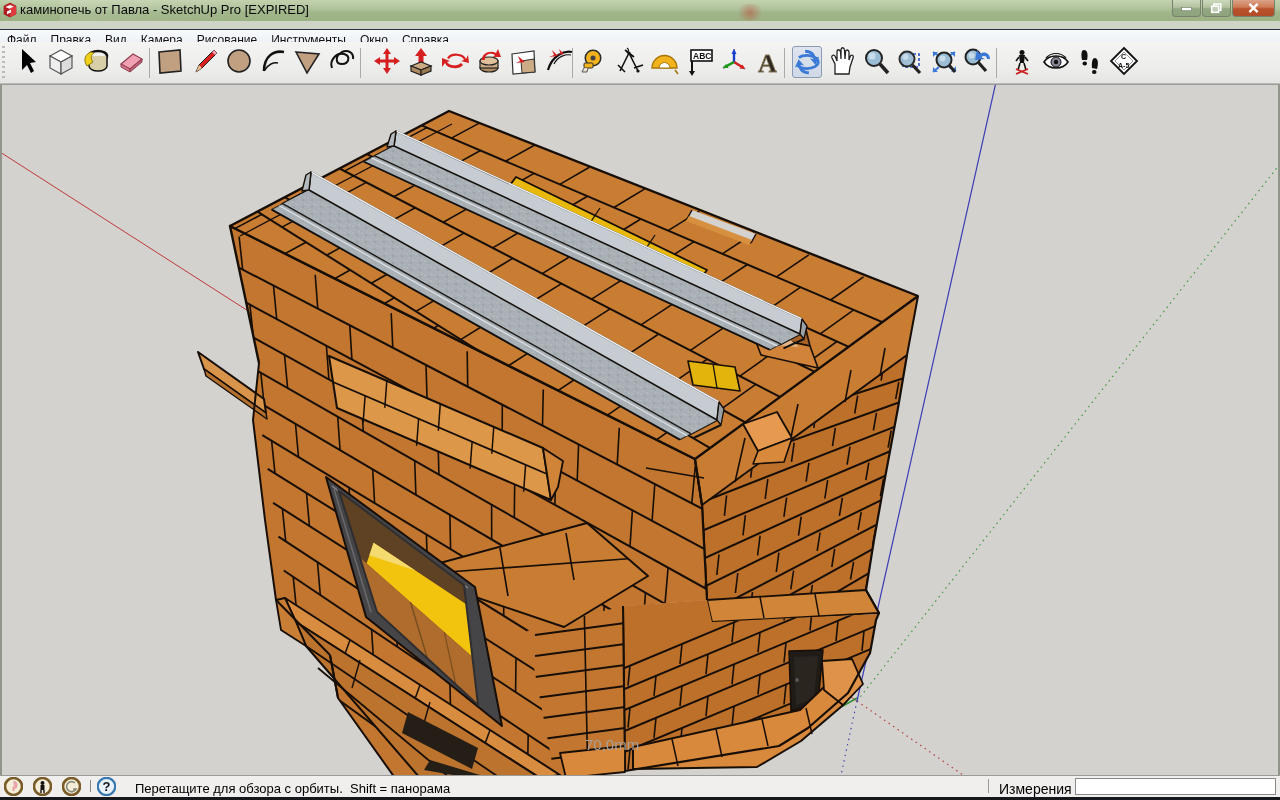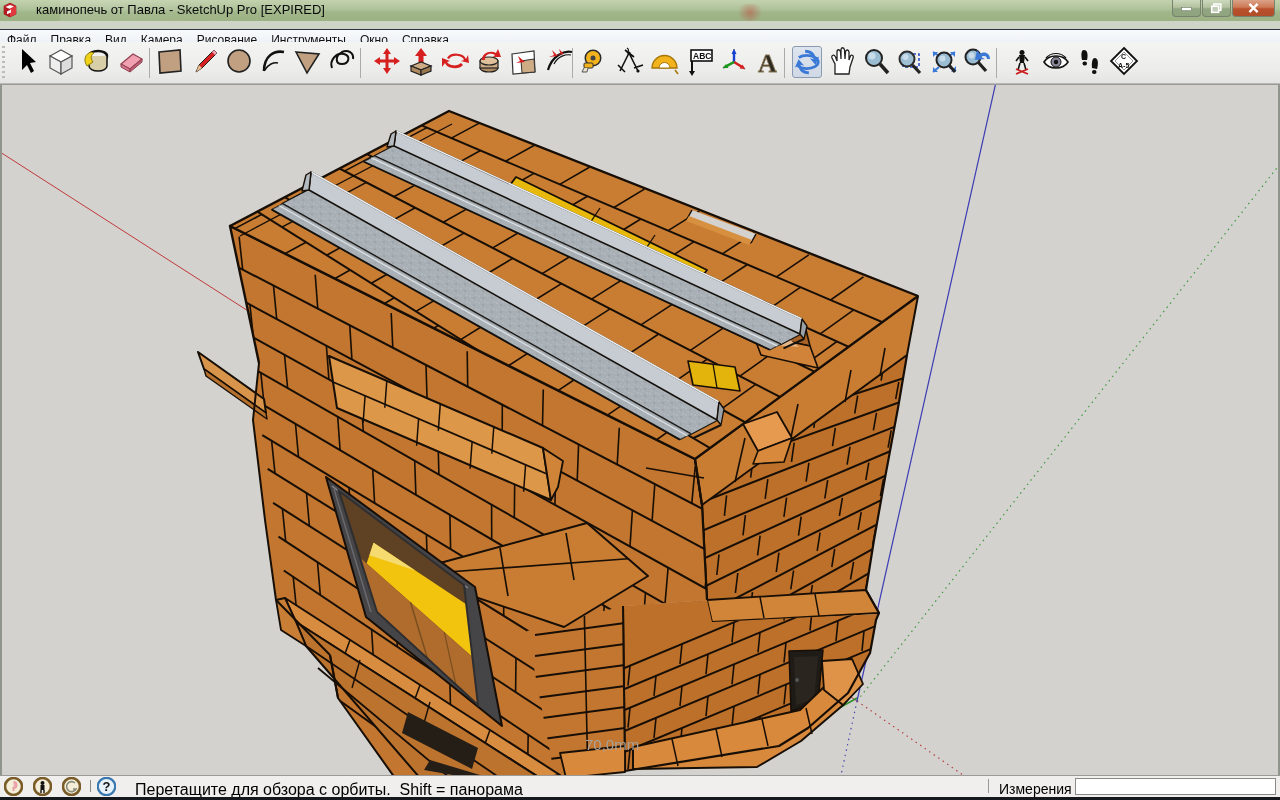--- a/index.html
+++ b/index.html
@@ -2,21 +2,21 @@
 <html><head><meta charset="utf-8">
 <style>
 *{margin:0;padding:0;box-sizing:border-box}
 html,body{width:1280px;height:800px;overflow:hidden;font-family:"Liberation Sans",sans-serif}
 #win{position:relative;width:1280px;height:800px;background:#cfd5c6}
 #titlebar{position:absolute;left:0;top:0;width:1280px;height:21px;
  background:linear-gradient(#c3d2ae 0%,#aec29a 45%,#a0b589 60%,#9db283 100%);}
 #tblob{position:absolute;left:735px;top:4px;width:30px;height:17px;border-radius:50%;background:radial-gradient(circle,rgba(190,60,50,0.45),rgba(190,60,50,0) 70%)}
 #tblob2{position:absolute;left:60px;top:0px;width:300px;height:21px;background:linear-gradient(90deg,rgba(255,255,255,0.12),rgba(255,255,255,0) 60%)}
 #ticon{position:absolute;left:2px;top:2px;width:16px;height:16px}
-#ttext{position:absolute;left:36px;top:2px;font-size:13px;color:#0a0a0a}
+#ttext{position:absolute;left:20px;top:2px;font-size:13px;color:#0a0a0a}
 #tbtns{position:absolute;right:5px;top:0;height:17px}
 .tb{display:inline-block;width:29px;height:17px;border:1px solid #77836f;border-top:none;
  background:linear-gradient(#cdd9bd 0%,#b3c2a0 45%,#93a683 55%,#8fa37e 100%);
  border-radius:0 0 4px 4px;position:relative;margin-left:1px;vertical-align:top}
 .tb.close{width:43px;background:linear-gradient(#dba289 0%,#cd7a55 45%,#b9512c 55%,#b04d28 100%);border-radius:0 0 4px 4px}
 .glyph{position:absolute;left:0;top:0;width:100%;height:100%}
 #menubar{position:absolute;left:0;top:29px;width:1280px;height:24px;
  background:linear-gradient(#f8fafc 0%,#eef2f7 50%,#dde4ee 100%);border-top:1px solid #2a3342;
  font-size:12px;color:#111}
 .mi{display:inline-block;padding:3px 7px 0 7px;height:21px}
@@ -27,21 +27,21 @@
 .sep{position:absolute;top:6px;width:1px;height:30px;background:#aaa}
 .ticon{position:absolute;top:46px;width:30px;height:32px}
 .pressed{border:1px solid #8a9ab0;background:linear-gradient(#dfe5ee,#cfd8e6);border-radius:3px}
 #viewport{position:absolute;left:2px;top:85px;width:1276px;height:690px;background:#d3d2cf}
 #vline{position:absolute;left:0;top:84px;width:1280px;height:1px;background:#9a9a98}
 #lborder{position:absolute;left:0;top:85px;width:2px;height:690px;background:#8f958a}
 #rborder{position:absolute;right:0;top:85px;width:2px;height:690px;background:#8f958a}
 #statusbar{position:absolute;left:0;top:775px;width:1280px;height:22px;background:#f0efed;border-top:1px solid #9a9a98;font-size:12px;color:#1a1a1a}
 #bottom{position:absolute;left:0;top:797px;width:1280px;height:3px;background:#15181c}
 .sic{position:absolute;top:777px;width:19px;height:19px}
-#stext{position:absolute;left:135px;top:781px;font-size:16px}
+#stext{position:absolute;left:135px;top:781px;font-size:13px}
 #mlabel{position:absolute;left:999px;top:781px;font-size:14px}
 #mbox{position:absolute;left:1075px;top:778px;width:201px;height:17px;background:#fff;border:1px solid #8a8a88}
 #ssep{position:absolute;left:988px;top:779px;width:1px;height:14px;background:#999}
 </style></head><body>
 <div id="win">
 <div id="titlebar"></div>
     <div id="tblob"></div>
     <div id="tblob2"></div>
 <svg id="ticon" viewBox="0 0 16 16">
 <polygon points="2,4 8,1 14,4 14,12 8,15 2,12" fill="#cc2127" stroke="#8f1013" stroke-width="0.6"></polygon>

